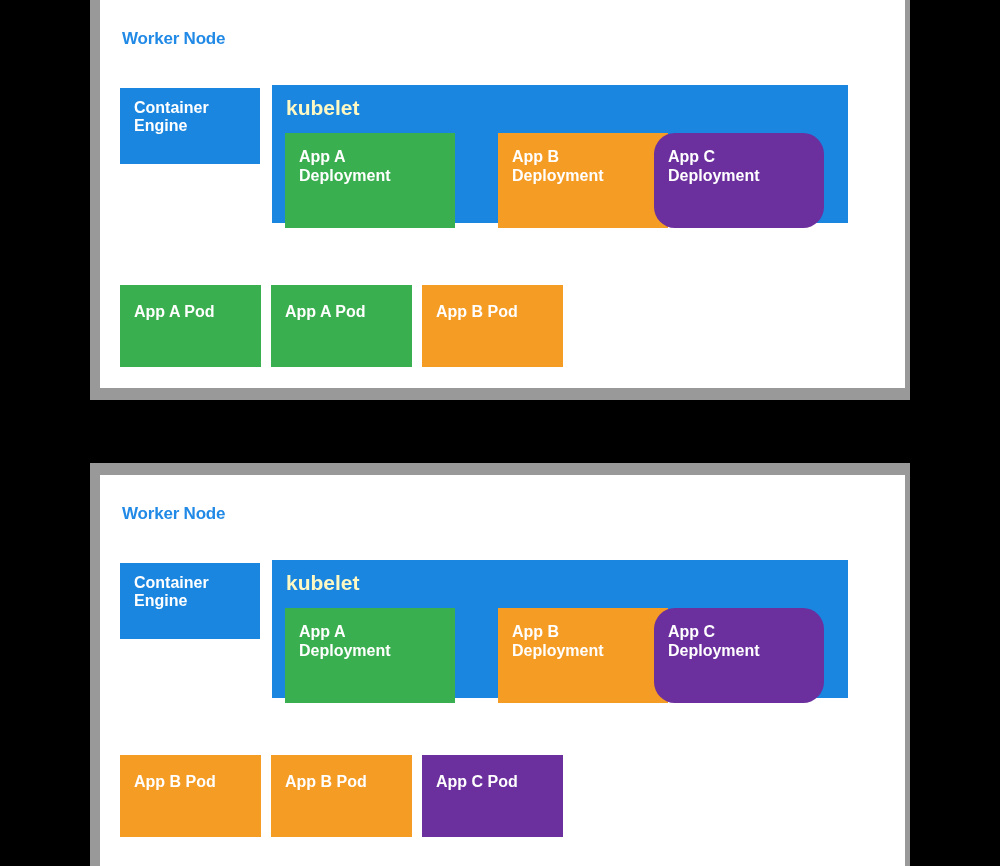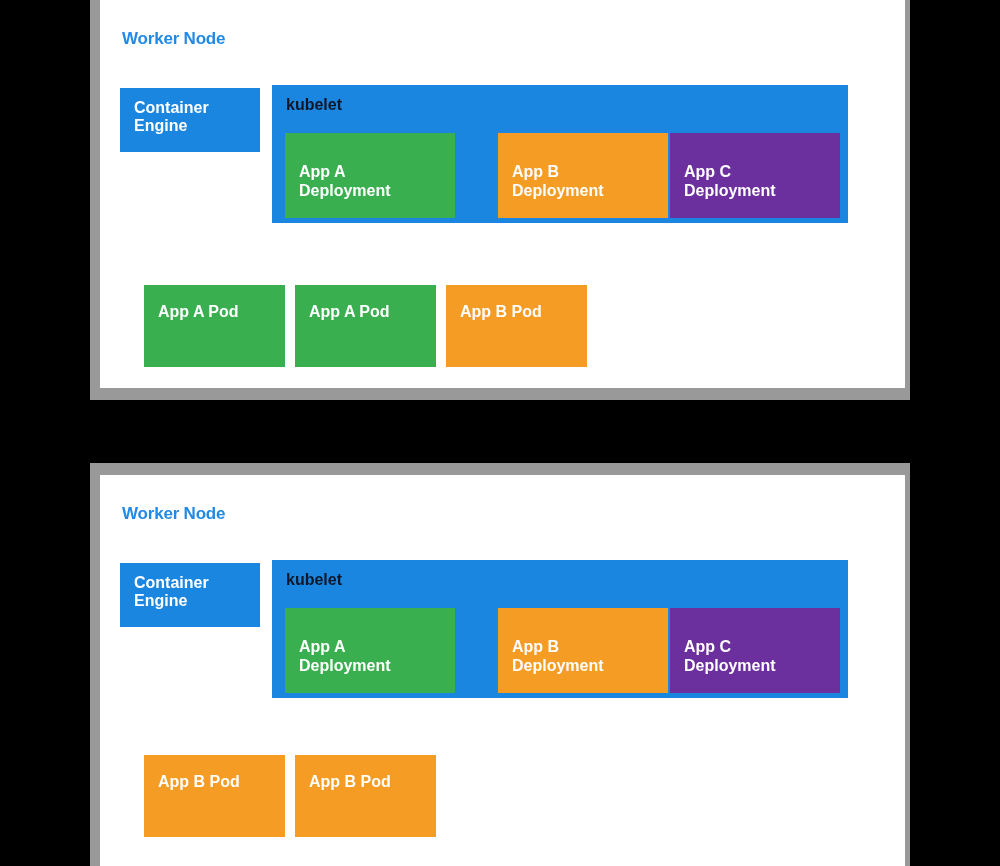--- a/index.html
+++ b/index.html
@@ -54,73 +54,72 @@
     color: #ffffff;
     font-weight: bold;
     line-height: 1.15;
   }
 
   
   .container-engine {
     left: 20px;
     top: 88px;
     width: 140px;
-    height: 64px;
+    height: 76px;
     background: #1a86e0;
     font-size: 16px;
     padding: 11px 16px 0 14px;
   }
 
   
   .kubelet {
     left: 172px;
     top: 85px;
     width: 576px;
     height: 138px;
     background: #1a86e0;
   }
   .kubelet-label {
     position: absolute;
     left: 14px;
     top: 12px;
-    font-size: 16px;
-    font-weight: bold;
-    color: #0f172a;
+    font-size: 21px;
+    font-weight: bold;
+    color: #fef9c3;
     line-height: 1;
   }
 
   
   .deployment {
     position: absolute;
     top: 48px;
     width: 170px;
-    height: 85px;
+    height: 95px;
     box-sizing: border-box;
     color: #ffffff;
     font-weight: bold;
     font-size: 16px;
     line-height: 1.2;
-    padding: 29px 0 0 14px;
+    padding: 14px 0 0 14px;
   }
   .deployment.d0 { left: 13px;  }
   .deployment.d1 { left: 198px; margin-left: 28px; }
-  .deployment.d2 { left: 398px; }
+  .deployment.d2 { left: 382px; border-radius: 21px; }
 
   
   .pod {
     position: absolute;
     width: 141px;
     height: 82px;
     box-sizing: border-box;
     color: #ffffff;
     font-weight: bold;
     font-size: 16px;
     line-height: 1;
     padding: 19px 4px 0 14px;
-    margin-left: 24px;
   }
   .pod.p0 { left: 20px;  }
   .pod.p1 { left: 171px; }
   .pod.p2 { left: 322px; }
 
   .pods-row-1 { top: 285px; }
   .pods-row-2 { top: 280px; }
 
   
   .c-green  { background: #3aaf4f; }
@@ -191,15 +190,16 @@
       </div>
 
       <div class="deployment d2 c-purple">
         <div>App C</div>
         <div>Deployment</div>
       </div>
     </div>
 
     <div class="pod p0 pods-row-2 c-orange">App B Pod</div>
     <div class="pod p1 pods-row-2 c-orange">App B Pod</div>
+    <div class="pod p2 pods-row-2 c-purple">App C Pod</div>
 
   </div>
 </div>
 
 </body></html>

